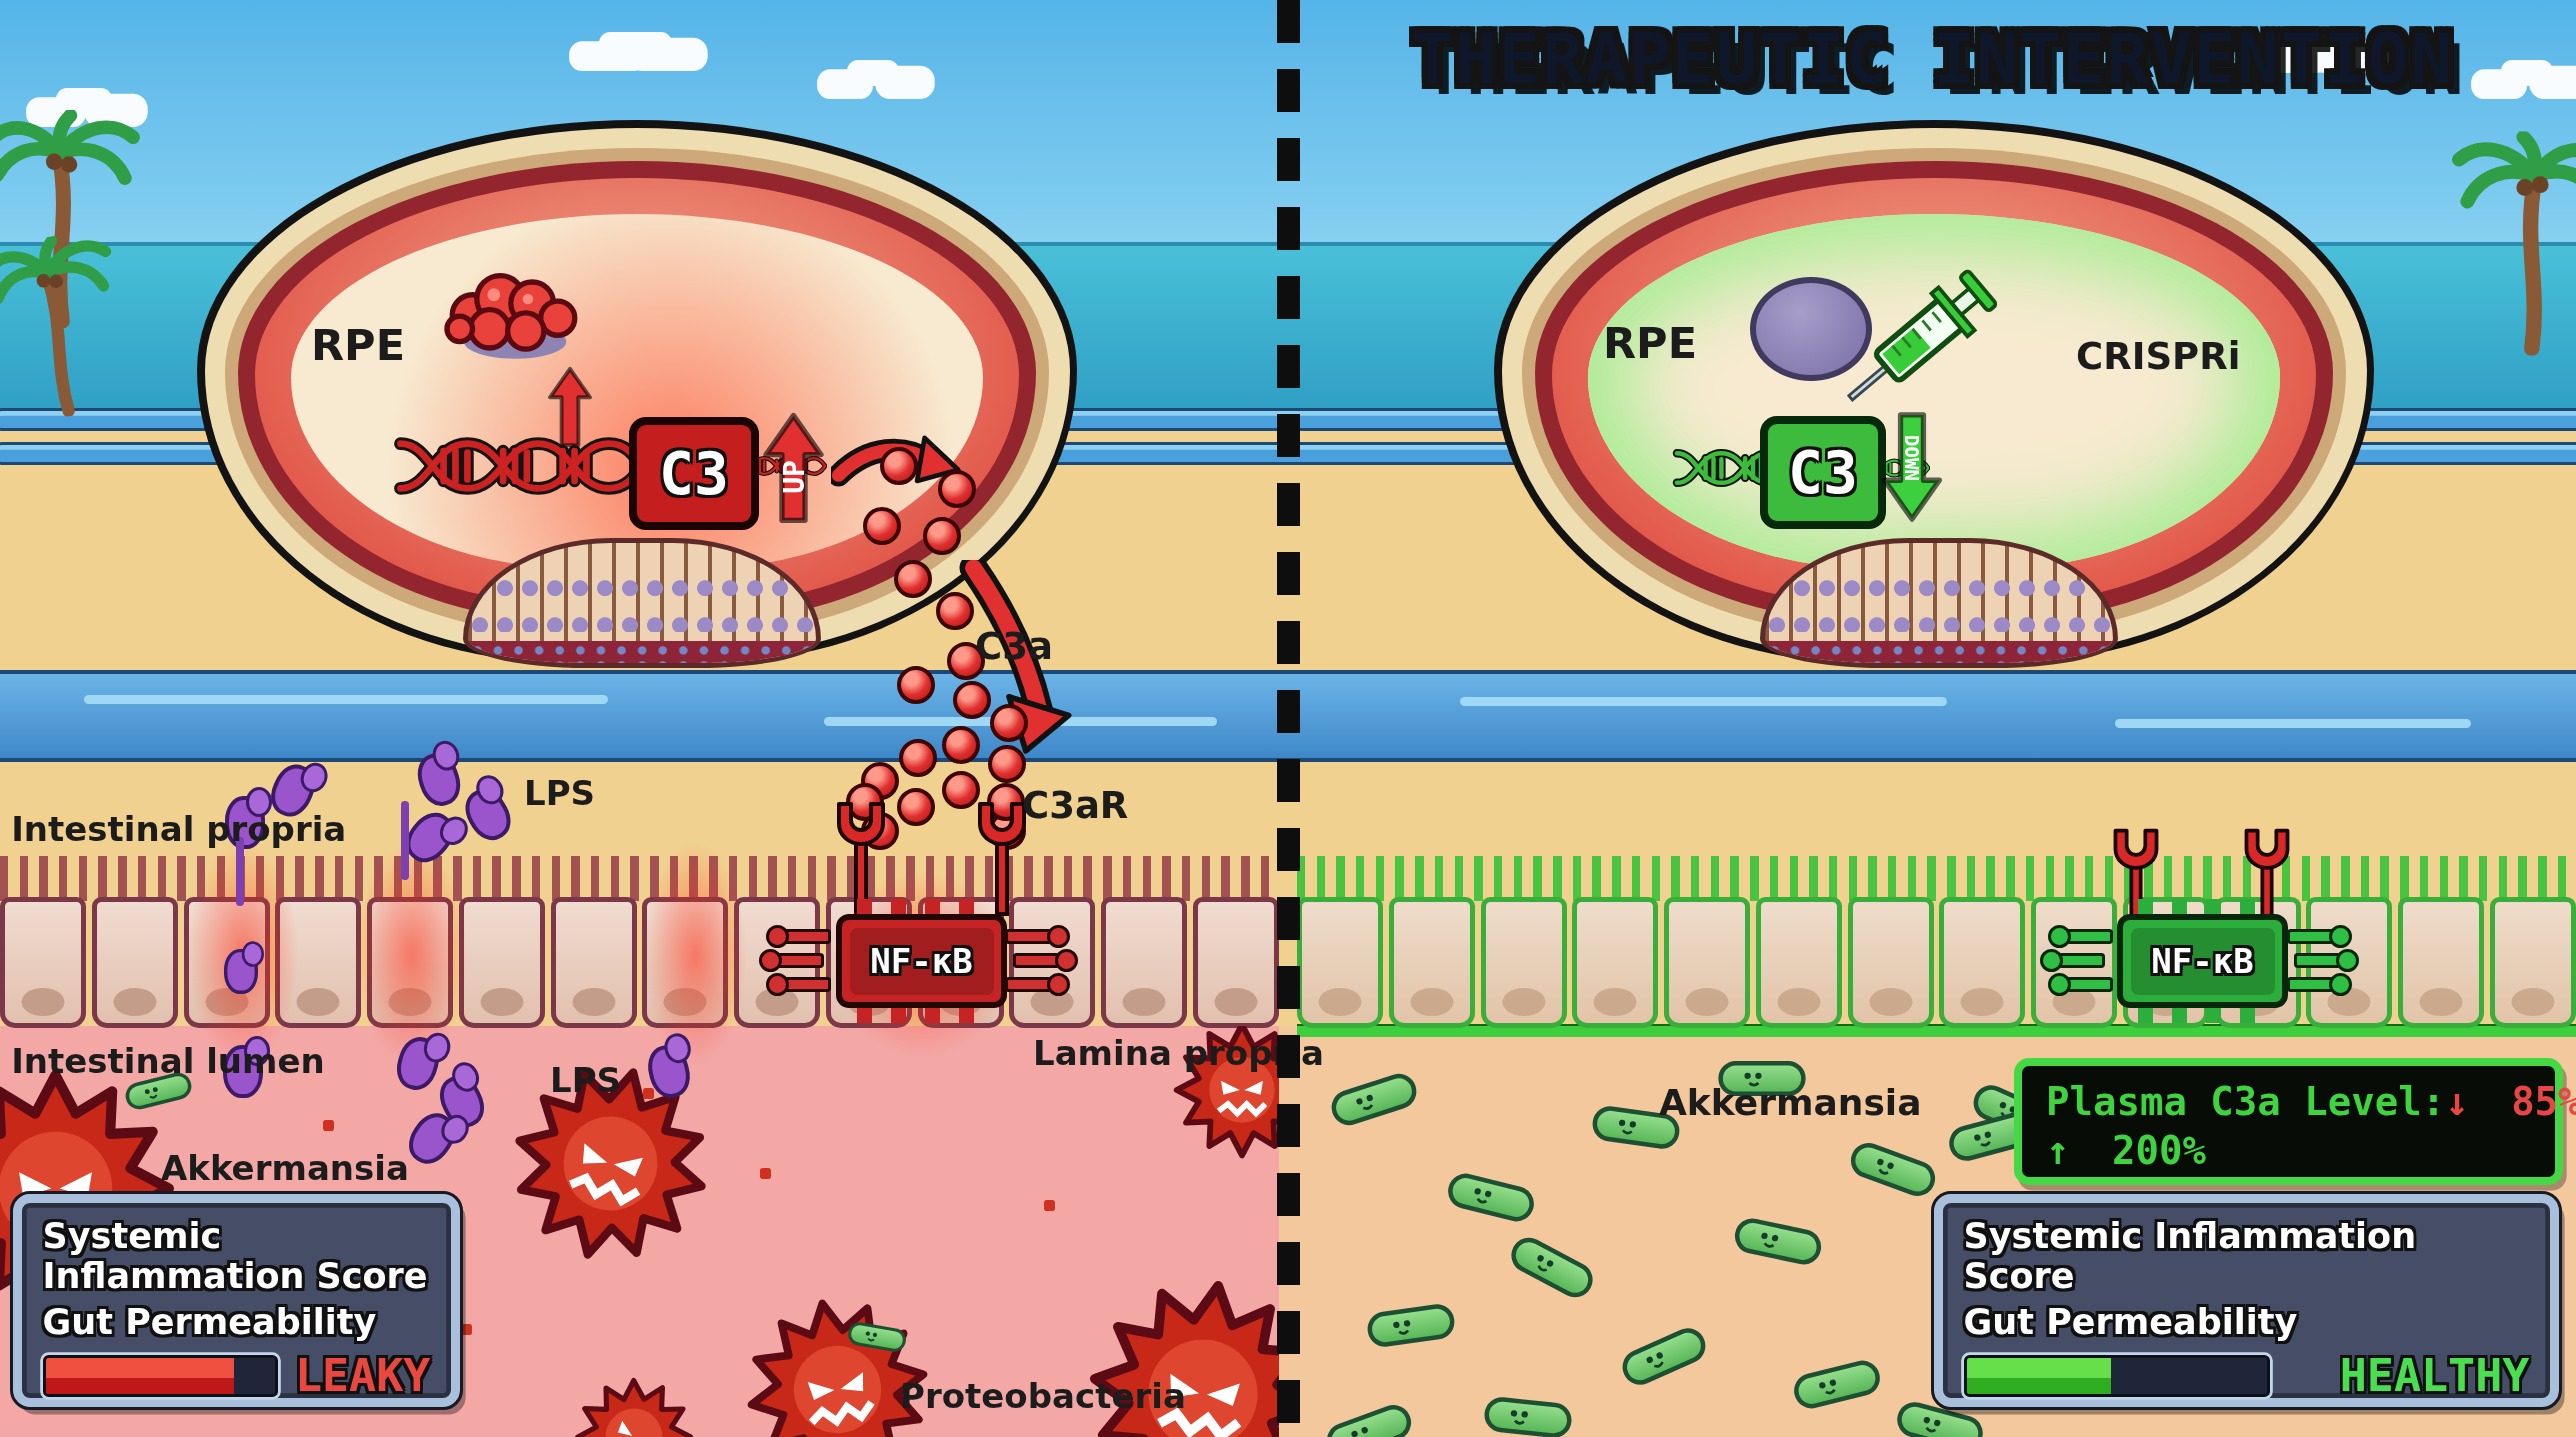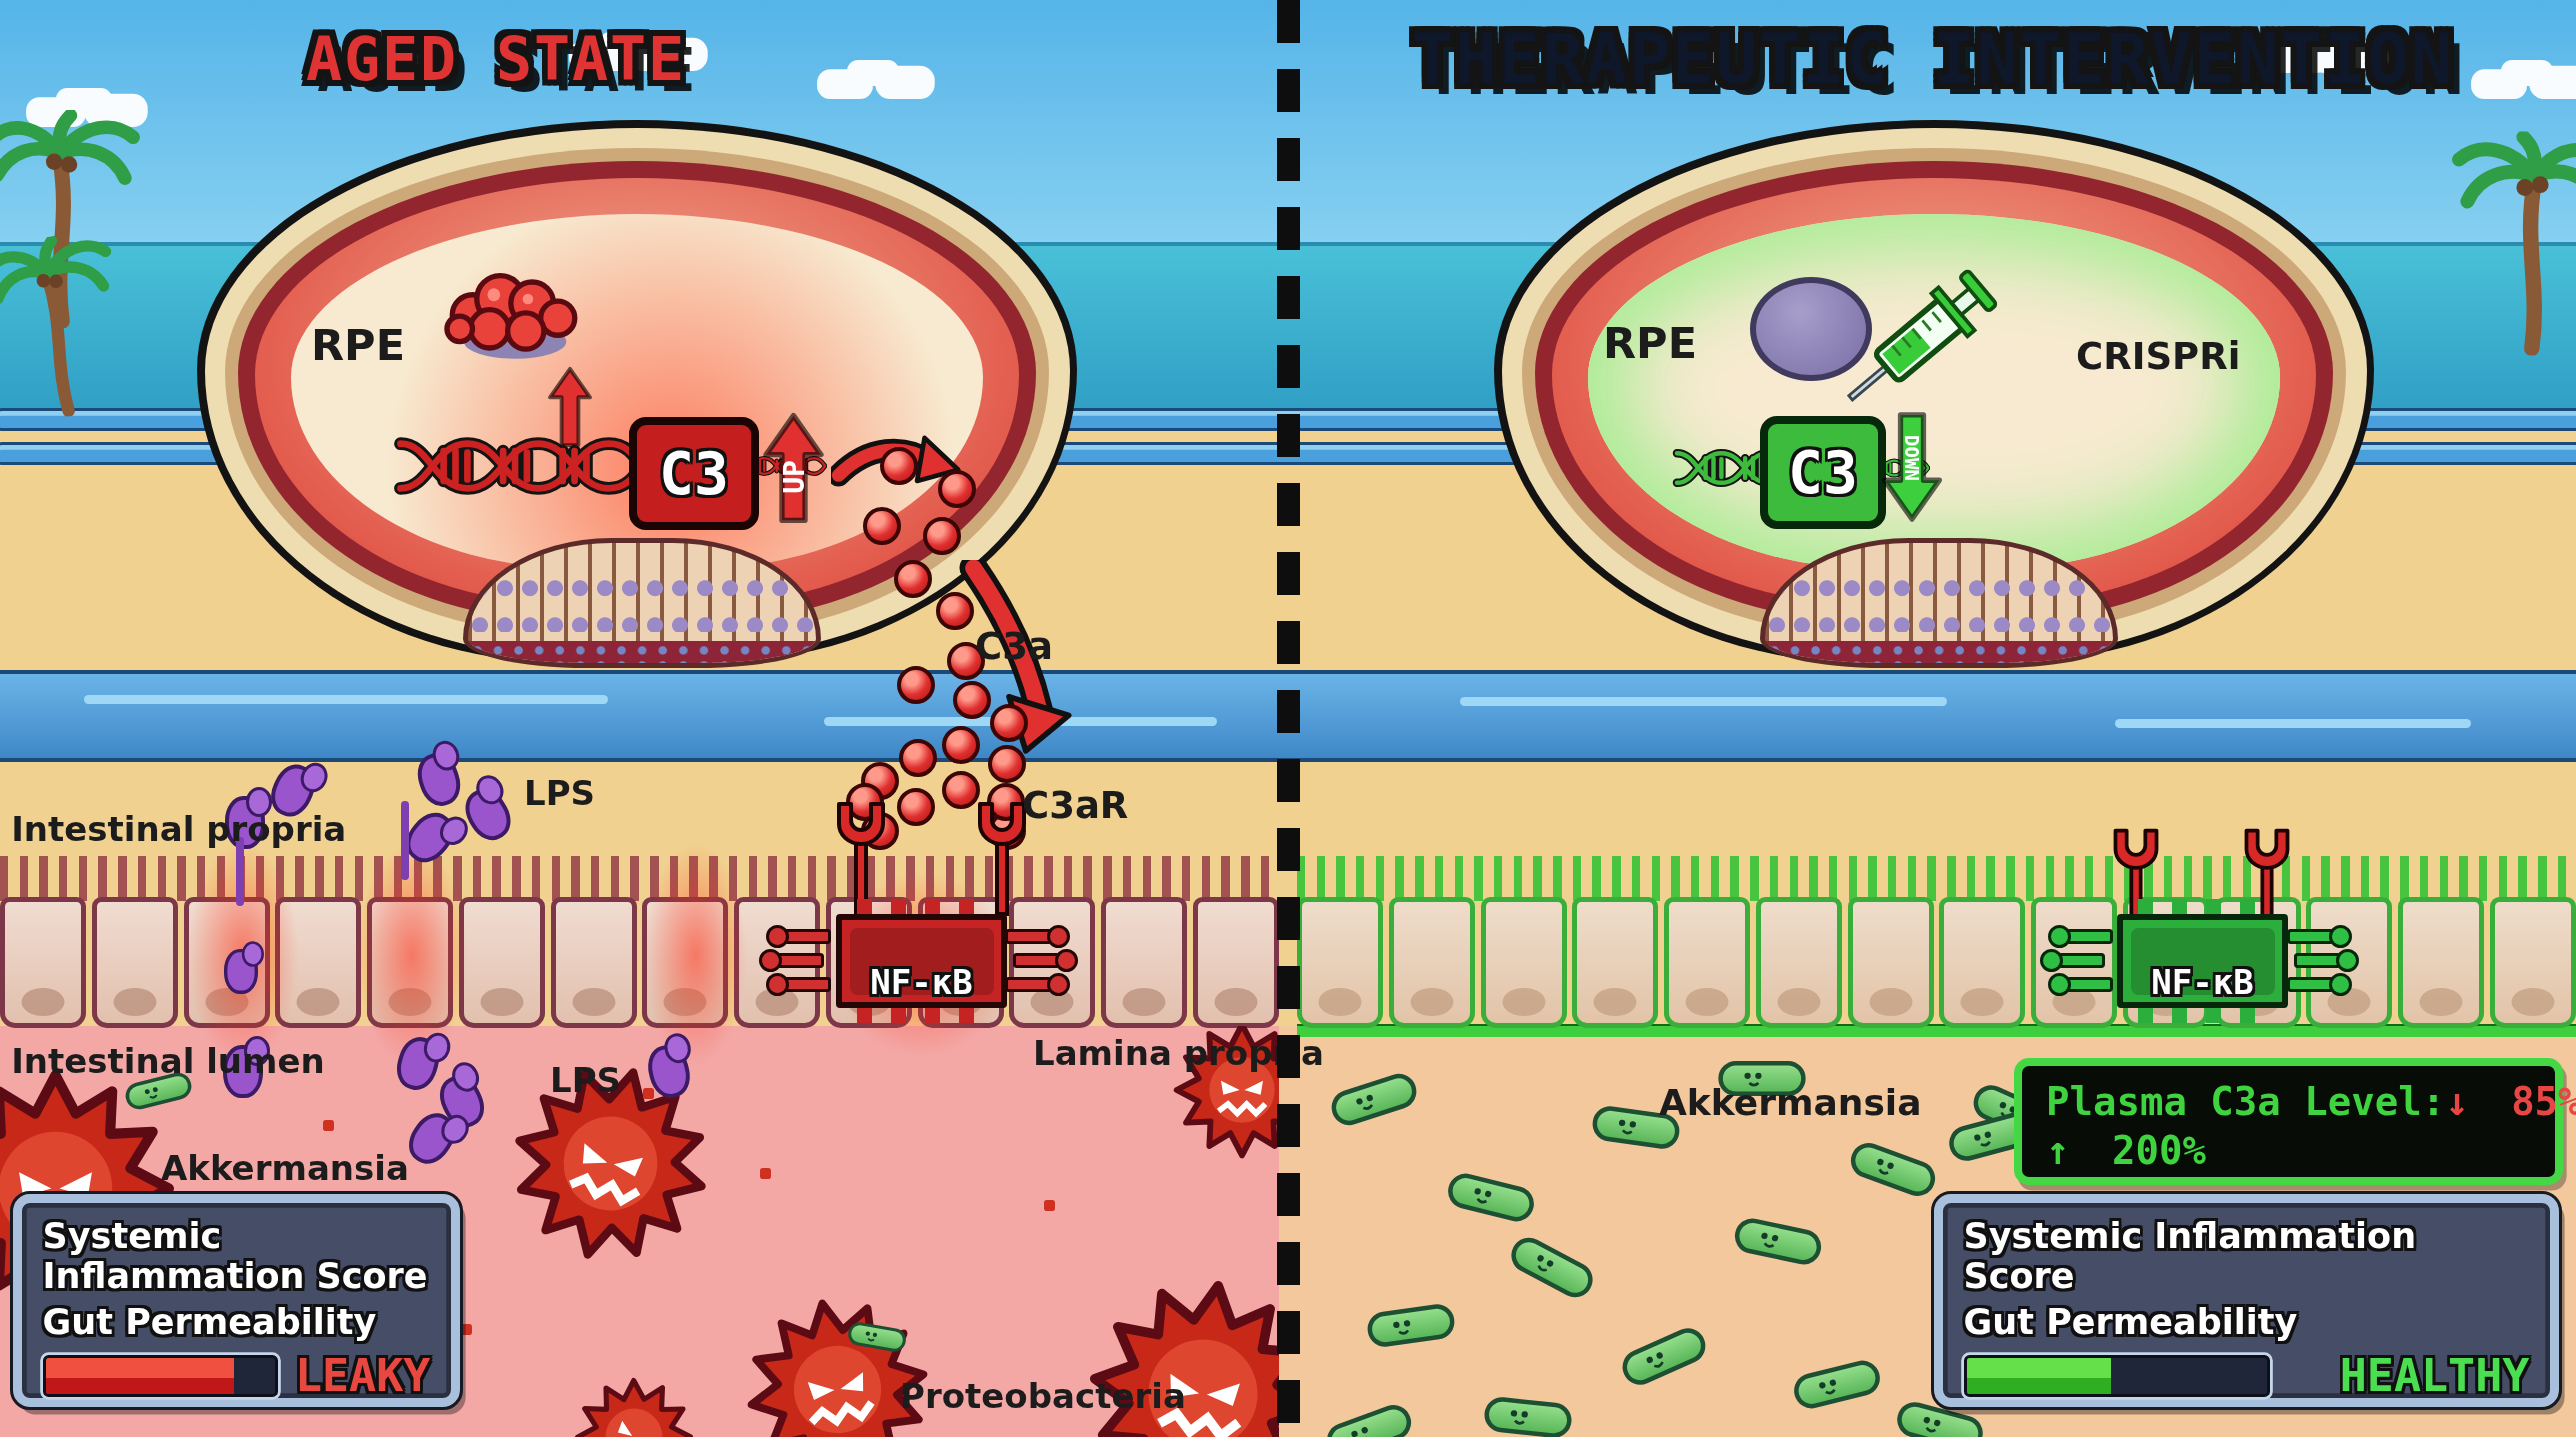--- a/index.html
+++ b/index.html
@@ -84,22 +84,22 @@
   .villi.grn{background:repeating-linear-gradient(90deg,#49c43f 0 8.4px,rgba(0,0,0,0) 8.4px 19.7px);}
   .cells{display:flex;gap:5.6px;z-index:15;}
   .cell{flex:1;border:5.6px solid #7c3848;border-radius:9.4px 9.4px 15px 15px;position:relative;
         background:linear-gradient(#f0dcd0,#e2c0ae);}
   .cell::after{content:"";position:absolute;left:50%;bottom:7.5px;transform:translateX(-50%);
         width:43px;height:28px;border-radius:50%;background:#bb9280;opacity:.8;}
   .cells.grn .cell{border-color:#3aae3a;background:linear-gradient(#eedcca,#e2c4a8);}
   .cells.grn .cell::after{background:#c4a184;}
 
   
-  .chip{width:159px;height:82px;border:6.6px solid #230707;border-radius:4px;z-index:25;
-        display:flex;align-items:flex-end;justify-content:center;}
+  .chip{width:159px;height:82px;border:6.6px solid #230707;border-radius:13px;z-index:25;
+        display:flex;align-items:center;justify-content:center;}
   .chip .scr{position:absolute;inset:7.5px;background:rgba(0,0,0,.18);border-radius:7.5px;}
   .chip .txt{position:relative;color:#fff;font-family:"DejaVu Sans Mono",monospace;
         font-weight:bold;font-size:34px;}
   .chip::before,.chip::after{content:"";position:absolute;left:15px;right:15px;height:15px;}
   .chip::before{top:-20.6px;}  .chip::after{bottom:-20.6px;}
   .chip-red{background:#c62424;}
   .chip-red::before,.chip-red::after{background:repeating-linear-gradient(90deg,#c62424 0 15px,rgba(0,0,0,0) 15px 34px);}
   .chip-grn{background:#2cae3c;border-color:#06270c;}
   .chip-grn::before,.chip-grn::after{background:repeating-linear-gradient(90deg,#2cae3c 0 15px,rgba(0,0,0,0) 15px 34px);}
   .leg{position:absolute;height:9.4px;width:41px;border:3.7px solid #230707;border-radius:3.7px;z-index:24;}
@@ -239,21 +239,20 @@
     <div class="abs river-hl" style="left:84px;top:20.6px;width:524px;"></div>
     <div class="abs river-hl" style="left:824px;top:43px;width:393px;"></div>
     <div class="abs river-hl" style="left:1460px;top:22.5px;width:487px;"></div>
     <div class="abs river-hl" style="left:2115px;top:45px;width:356px;"></div>
   </div>
 
   <div class="abs lumen-left"></div>
   <div class="abs lumen-right"></div>
   <div class="abs greenline"></div>
 
-  <div class="abs title red-title" style="left:234px;top:24px;width:524px;">AGED STATE</div>
 
   <div class="abs eye" style="left:197px;top:120px;">
     <div class="ring e1"></div>
     <div class="ring e2"></div>
     <div class="ring e3"></div>
     <div class="ring e4"></div>
     <div class="ring e5"></div>
     <div class="ring e6">
       <div class="ring glow-red" style="inset:0;"></div>
     </div>

